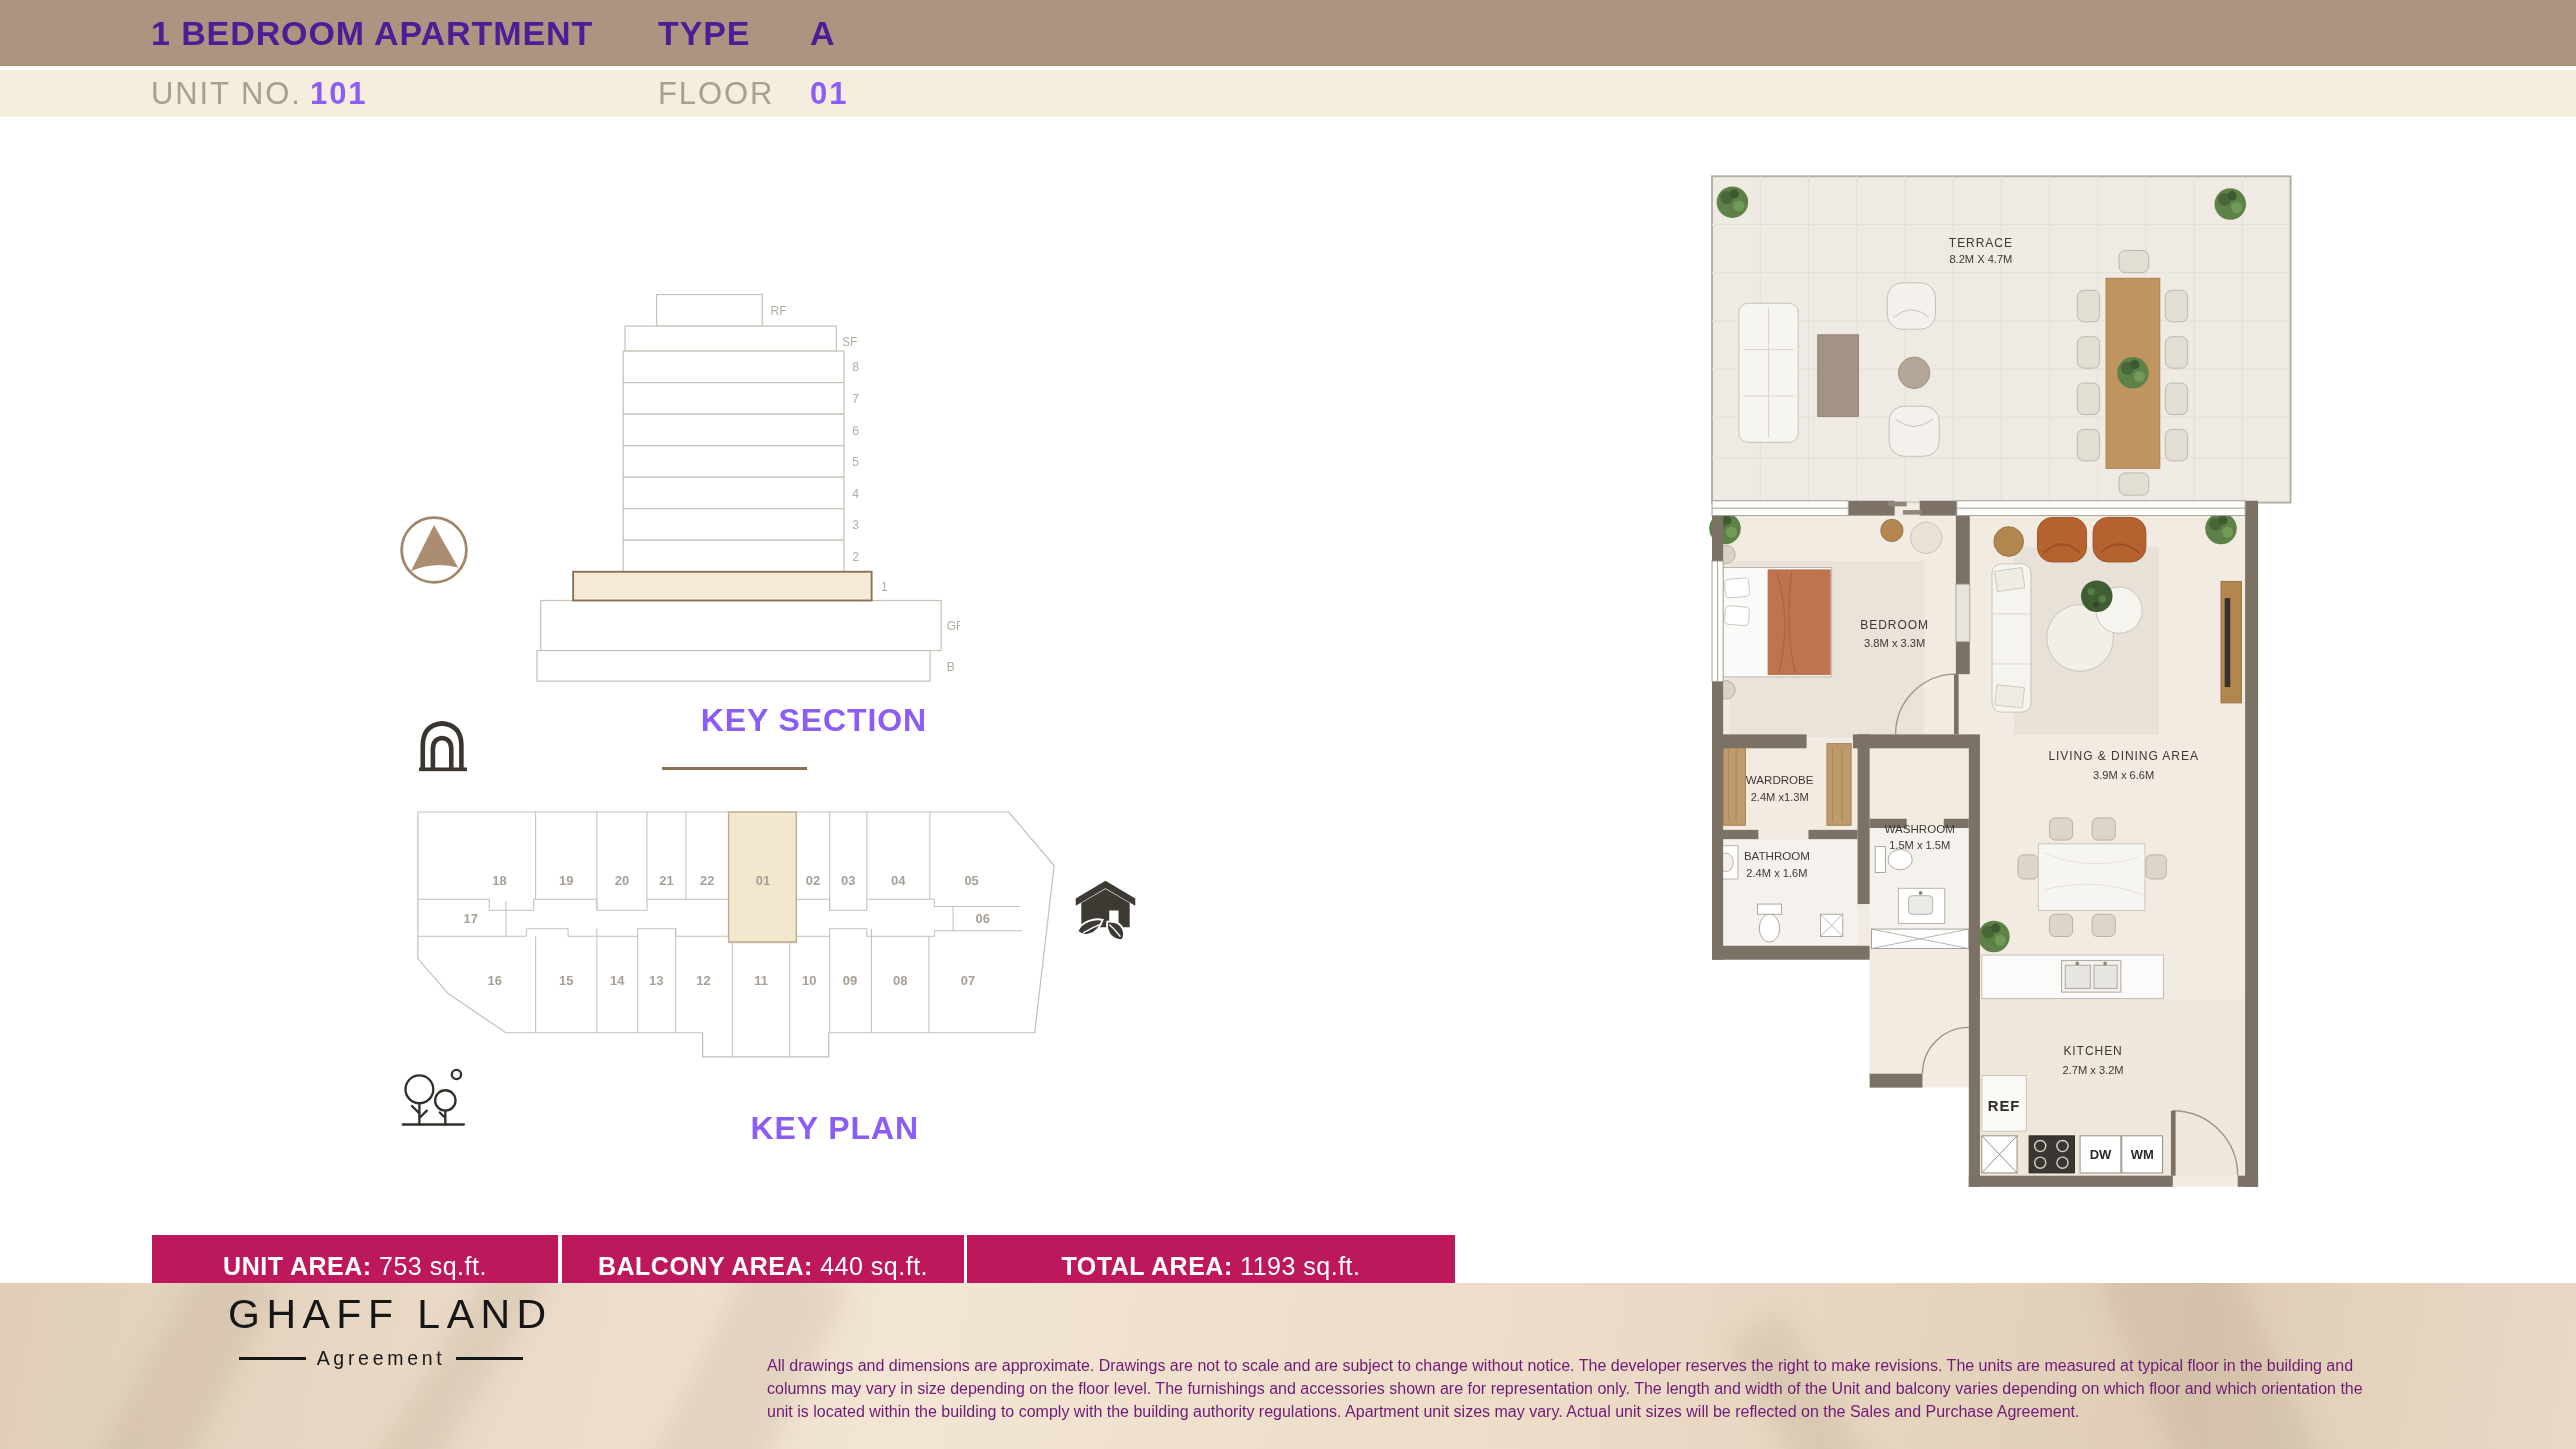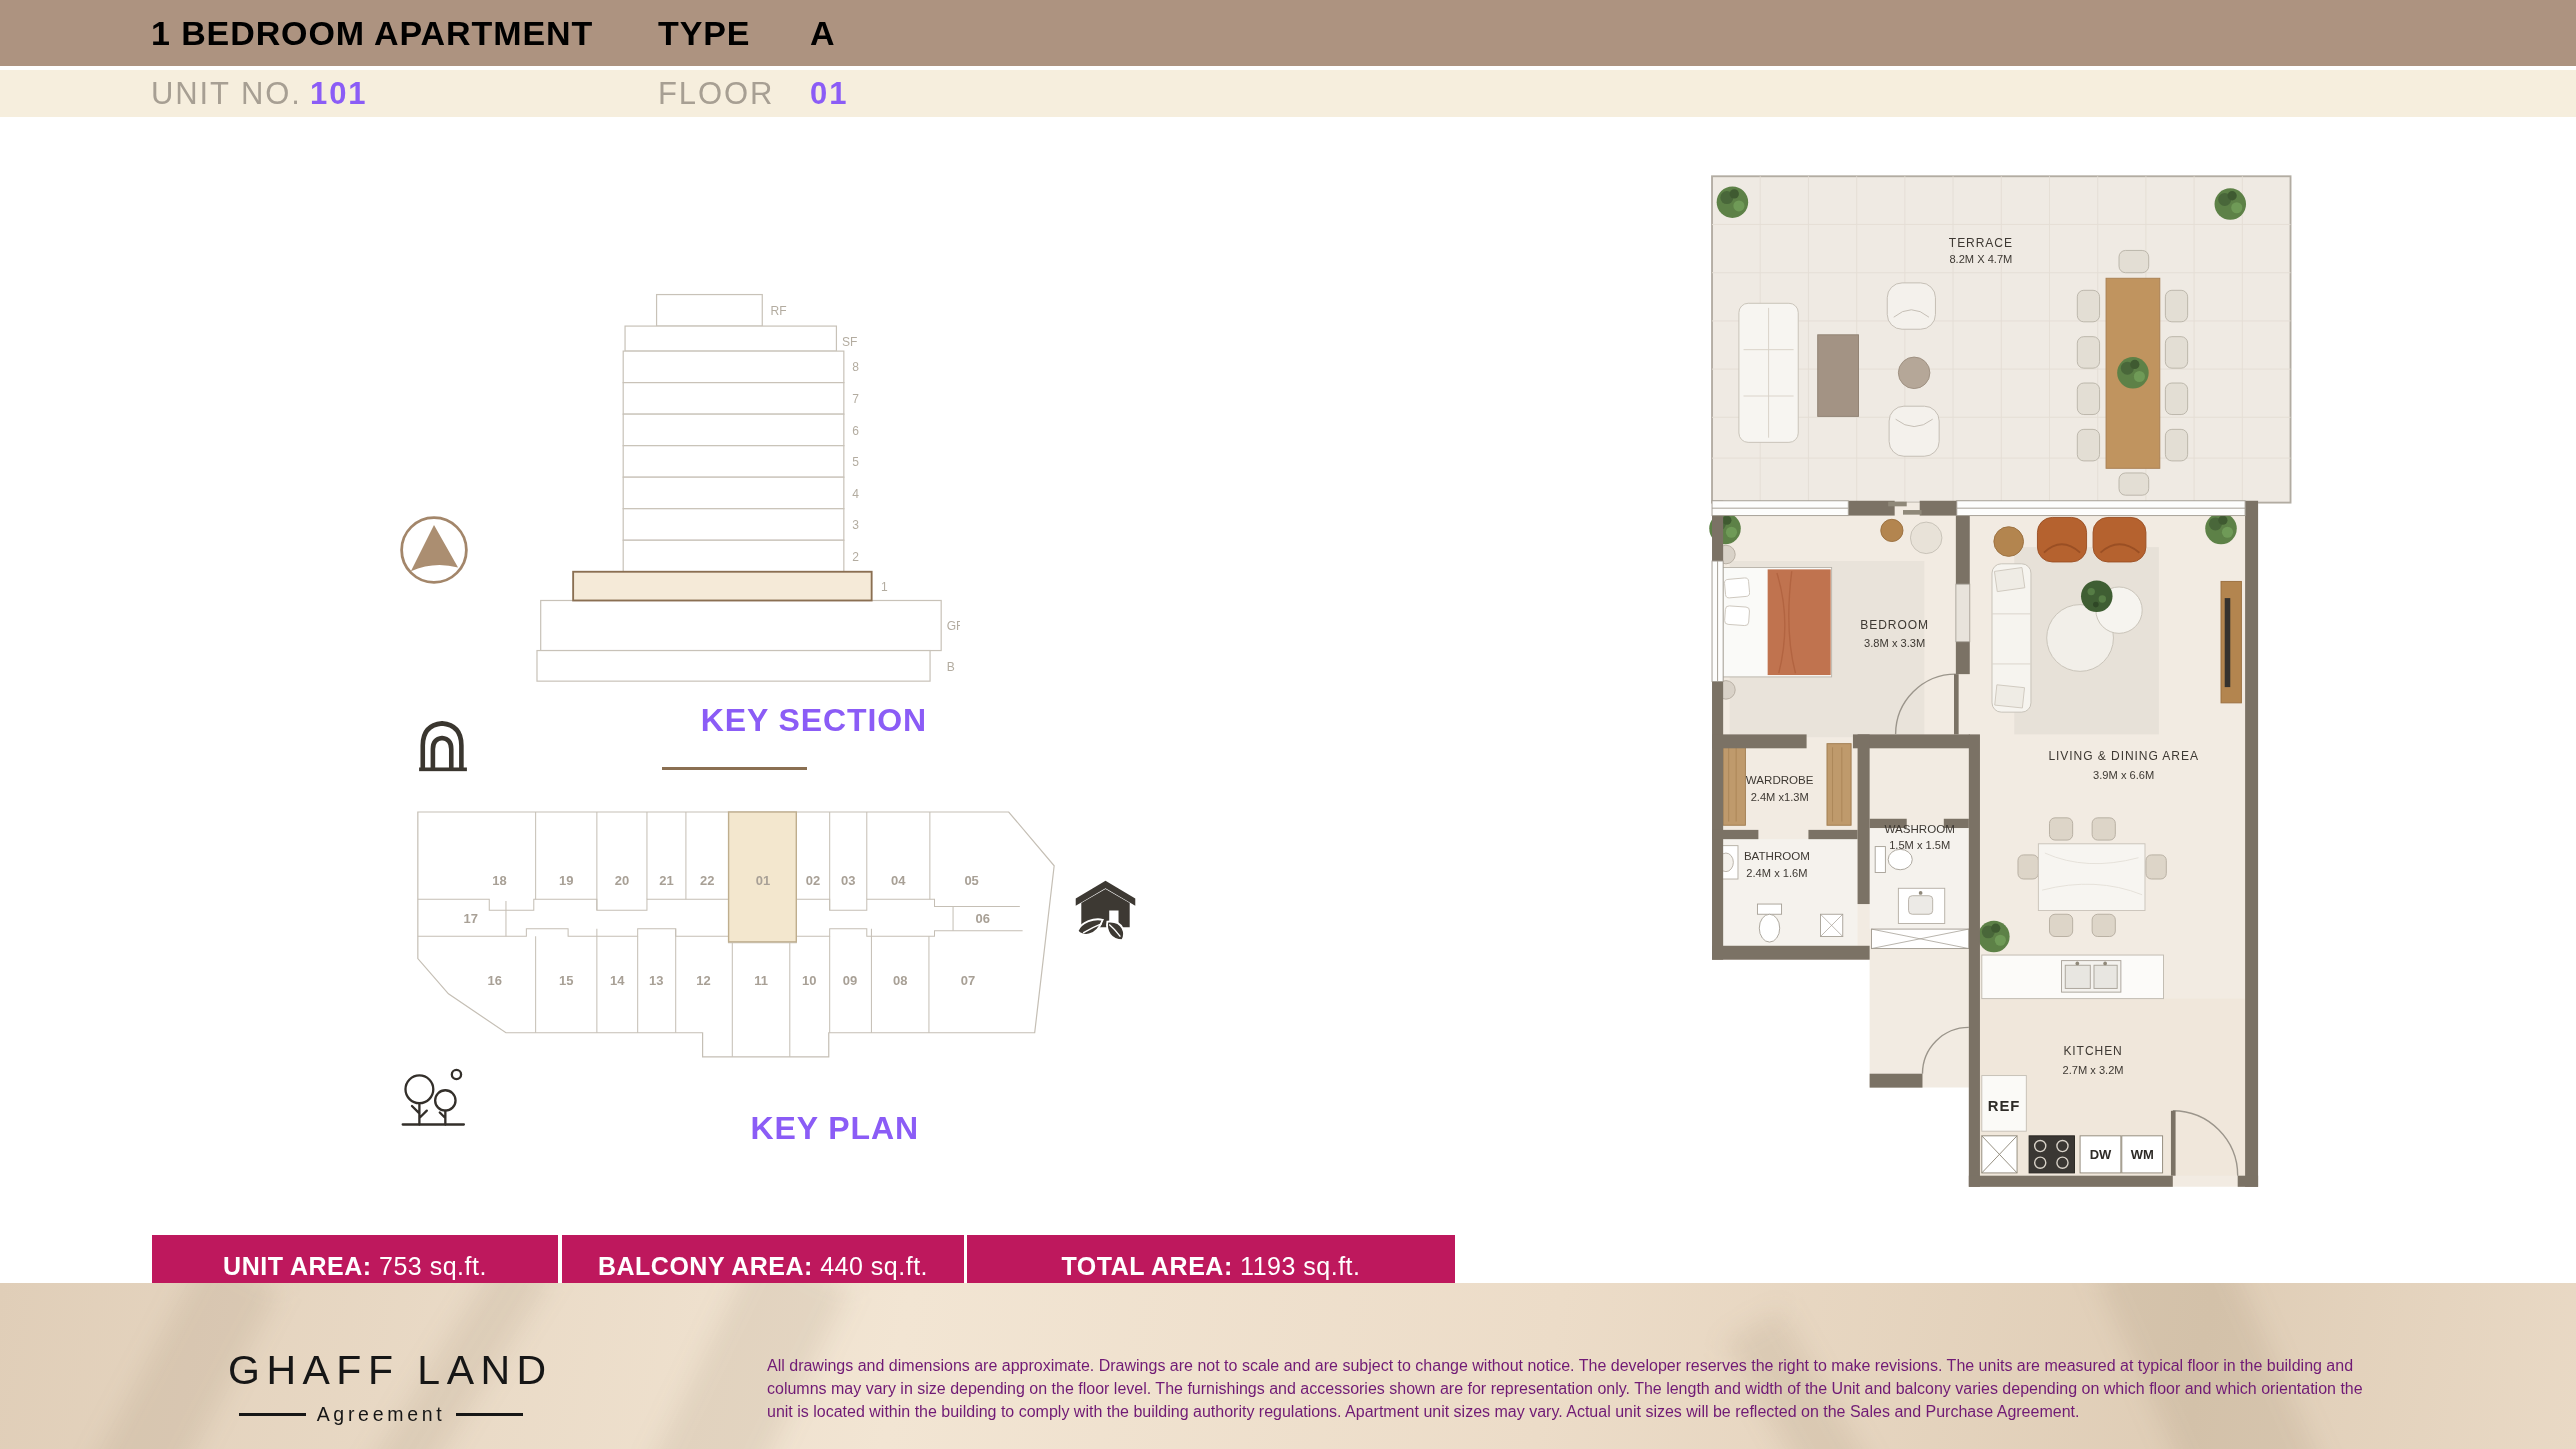--- a/index.html
+++ b/index.html
@@ -2,35 +2,35 @@
 <html style="font-size:15px"><head>
 <meta charset="utf-8">
 <style>
   html,body{margin:0;padding:0;}
   body{width:2576px;height:1449px;position:relative;overflow:hidden;background:#ffffff;
        font-family:"Liberation Sans", sans-serif;}
   .abs{position:absolute;}
   
   .bar-top{left:0;top:0;width:2576px;height:66px;background:#ad9380;}
   .bar-sub{left:0;top:70px;width:2576px;height:47px;background:#f6eedd;}
-  .bar-top span{position:absolute;top:0;line-height:66px;color:#000000;font-weight:bold;font-size:34px;letter-spacing:0.9px;}
+  .bar-top span{position:absolute;top:0;line-height:66px;color:#4c1d95;font-weight:bold;font-size:34px;letter-spacing:0.9px;}
   .bar-sub span{position:absolute;top:0;line-height:47px;font-size:31px;letter-spacing:1.9px;}
   .lbl-light{color:#a79f93;}
   .val-dark{color:#8b5cf6;font-weight:bold;}
   
   .key-title{width:371px;text-align:right;font-size:32px;font-weight:bold;color:#8b5cf6;letter-spacing:0.9px;margin-top:8px;}
   .divider{width:145px;height:2.8px;background:#8a6f52;}
   
   .area-bar{top:1235px;height:62px;background:#be185d;color:#fff;text-align:center;line-height:62px;font-size:25px;letter-spacing:0.5px;}
   .area-bar b{font-weight:bold;margin-right:7.4px;}
   
   .footer{left:0;top:1283px;width:2576px;height:166px;overflow:hidden;
     background:linear-gradient(100deg,#e0ceb8 0%,#f2e5d3 35%,#ecdcc8 60%,#dfcdb6 85%,#e9d9c5 100%);}
   .leafshadow{position:absolute;background:rgba(110,88,62,0.10);filter:blur(13px);}
-  .logo{position:absolute;left:228px;top:1347px;width:306px;text-align:center;color:#161616;}
+  .logo{position:absolute;left:228px;top:1291px;width:306px;text-align:center;color:#161616;}
   .logo .brand{font-size:41px;letter-spacing:6.5px;font-weight:400;white-space:nowrap;}
   .logo .subrow{display:flex;align-items:center;justify-content:center;gap:11px;margin-top:9.3px;}
   .logo .rule{display:inline-block;width:67px;height:2.8px;background:#161616;}
   .logo .sub{font-size:19.5px;letter-spacing:3.7px;}
   .disclaimer{position:absolute;left:767px;top:1354px;width:1623px;font-size:16px;line-height:1.45;color:#701a75;}
   svg text{font-family:"Liberation Sans", sans-serif;}
 </style>
 </head>
 <body>
 

